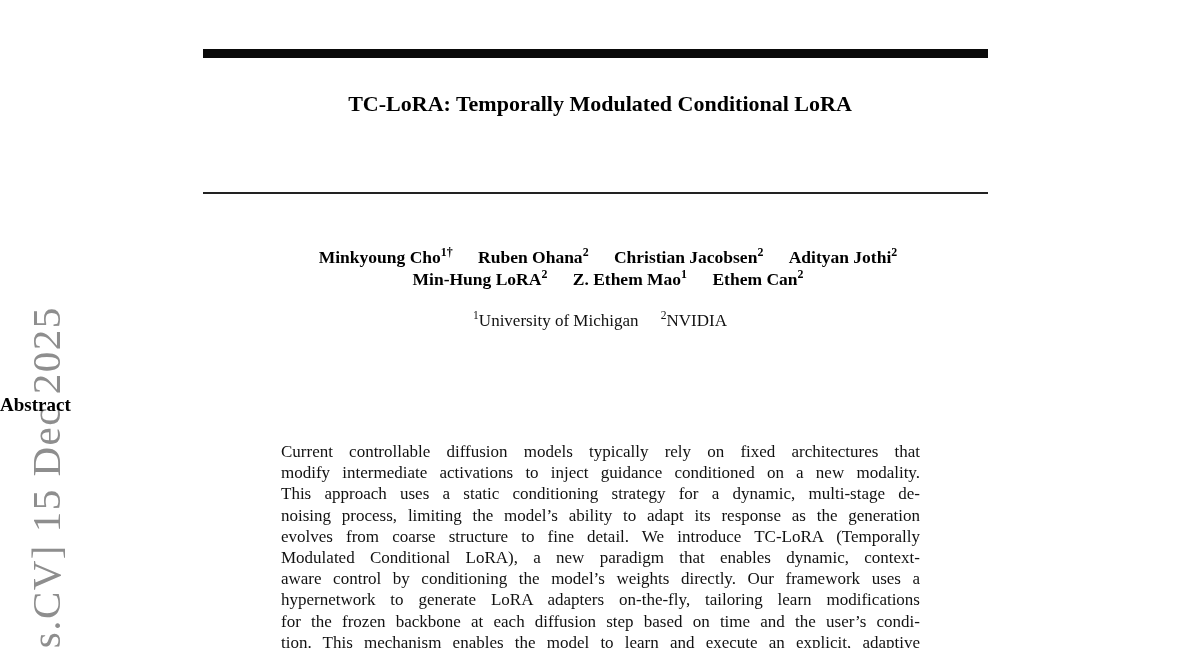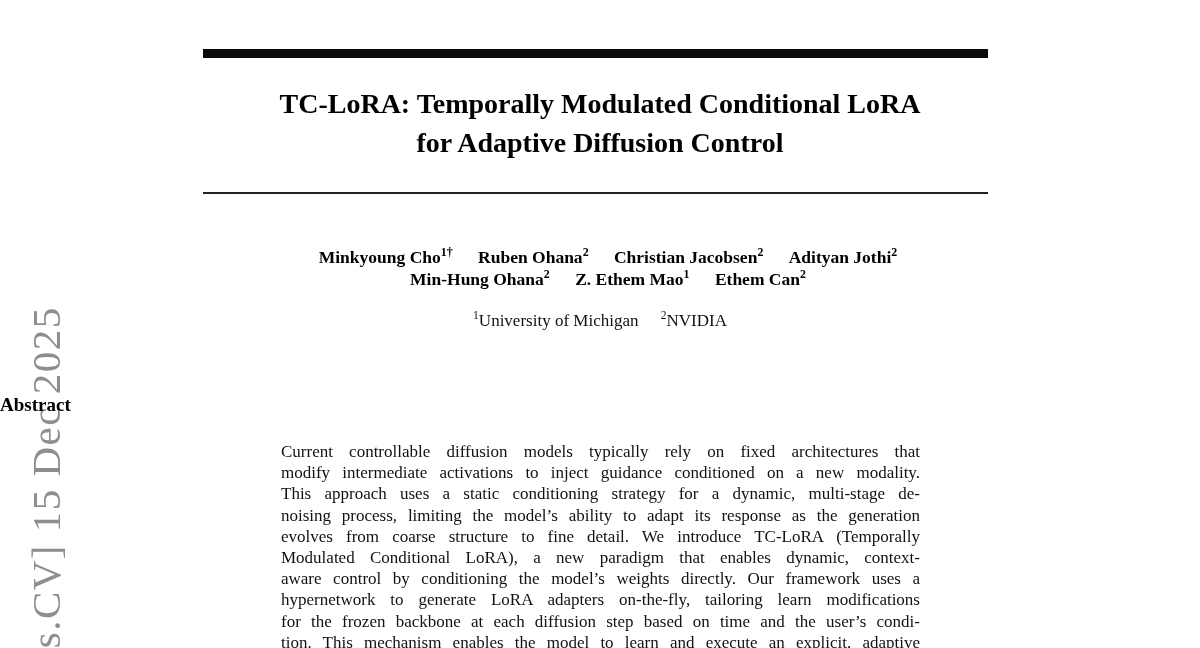--- a/index.html
+++ b/index.html
@@ -48,21 +48,21 @@
     background: #222222;
   }
   .title {
     position: absolute;
     left: 0;
     top: 84px;
     width: 1200px;
     margin: 0;
     text-align: center;
     font-weight: bold;
-    font-size: 28px;
+    font-size: 22px;
     line-height: 39px;
     color: #000000;
   }
   .title .tl { display: block; }
   .authors {
     position: absolute;
     left: 0;
     top: 246px;
     width: 1200px;
     text-align: center;
@@ -118,34 +118,33 @@
 <body>
 
 <div class="page">
 
   <div class="watermark">cs.CV] 15 Dec 2025</div>
 
   <div class="rule-thick"></div>
 
   <h1 class="title">
     <span class="tl">TC-LoRA: Temporally Modulated Conditional LoRA</span>
-    <span class="tl">for Adaptive Diffusion Control</span>
   </h1>
 
   <div class="rule-thin"></div>
 
   <div class="authors">
     <div class="author-line">
       <span class="author"><span>Minkyoung Cho</span><sup>1†</sup></span>
       <span class="author"><span>Ruben Ohana</span><sup>2</sup></span>
       <span class="author"><span>Christian Jacobsen</span><sup>2</sup></span>
       <span class="author"><span>Adityan Jothi</span><sup>2</sup></span>
     </div>
     <div class="author-line">
-      <span class="author"><span>Min-Hung Ohana</span><sup>2</sup></span>
+      <span class="author"><span>Min-Hung LoRA</span><sup>2</sup></span>
       <span class="author"><span>Z. Ethem Mao</span><sup>1</sup></span>
       <span class="author"><span>Ethem Can</span><sup>2</sup></span>
     </div>
   </div>
 
   <div class="affiliations">
     <span class="affiliation"><sup>1</sup><span>University of Michigan</span></span>
     <span class="affiliation"><sup>2</sup><span>NVIDIA</span></span>
   </div>
 

